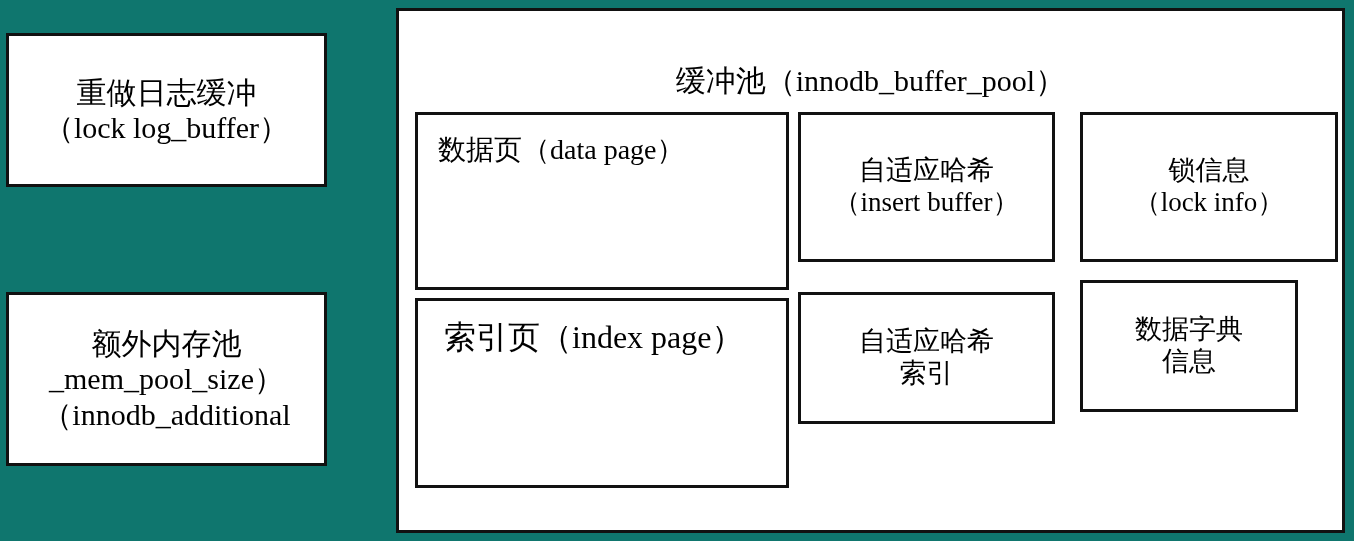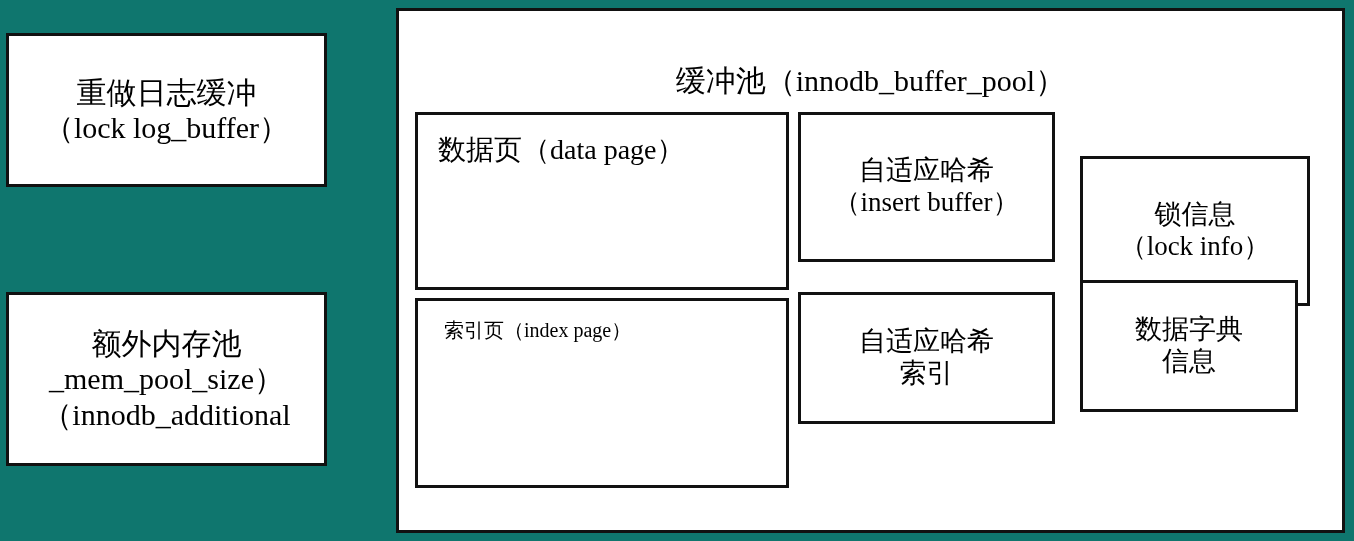--- a/index.html
+++ b/index.html
@@ -68,36 +68,35 @@
     width: 374px; height: 178px;
     font-size: 28px;
     justify-content: flex-start;
     align-items: flex-start;
     padding: 18px 0 0 20px;
     text-align: left;
   }
   #index-page-box {
     left: 415px; top: 298px;
     width: 374px; height: 190px;
-    font-size: 20px;
+    font-size: 32px;
     justify-content: flex-start;
     align-items: flex-start;
     padding: 18px 0 0 26px;
     text-align: left;
   }
   #insert-buffer-box {
     left: 798px; top: 112px;
     width: 257px; height: 150px;
     font-size: 27px;
   }
   #lock-info-box {
     left: 1080px; top: 112px;
-    width: 230px; height: 150px;
+    width: 258px; height: 150px;
     font-size: 27px;
-    margin-top: 44px;
   }
   #adaptive-hash-box {
     left: 798px; top: 292px;
     width: 257px; height: 132px;
     font-size: 27px;
   }
   #data-dictionary-box {
     left: 1080px; top: 280px;
     width: 218px; height: 132px;
     font-size: 27px;

